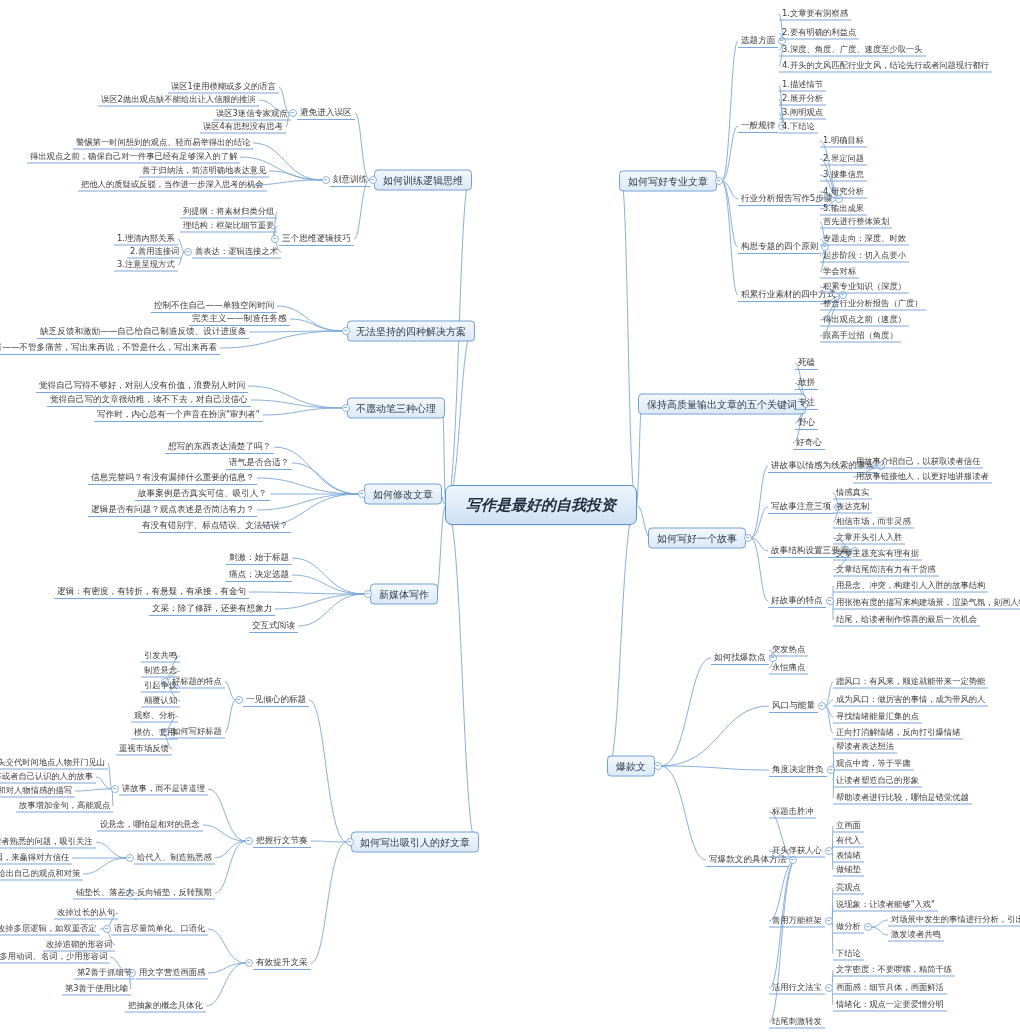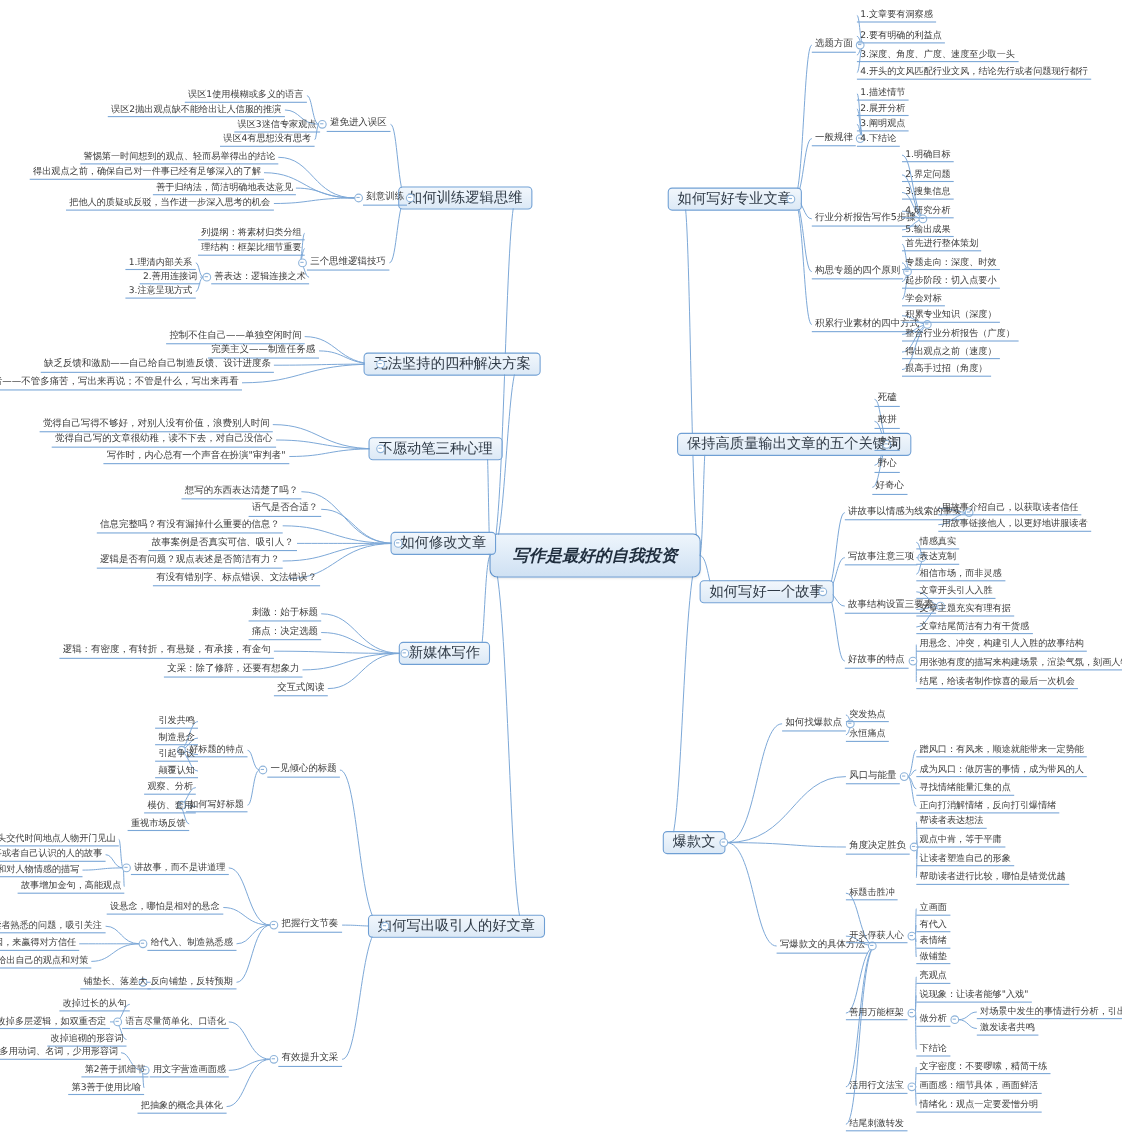--- a/index.html
+++ b/index.html
@@ -18,21 +18,21 @@
   }
   
   .sub{
     font-size:8.6px;color:#3a3a3a;line-height:12px;
     padding:0 3px 1px 3px;
     border-bottom:1px solid #7ba7d7;
     transform:translateY(-50%);
   }
   
   .box{
-    font-size:13px;color:#2f3a46;line-height:13px;
+    font-size:10px;color:#2f3a46;line-height:13px;
     padding:3px 8px;
     border:1px solid #6f9fd4;border-radius:4px;
     background:linear-gradient(180deg,#f2f7fc 0%,#dce9f6 100%);
     transform:translate(-50%,-50%);
   }
   .root{
     font-size:15px;font-weight:bold;color:#1f2d3d;line-height:20px;
     padding:9px 20px;
     border:1.6px solid #5b90cb;border-radius:7px;
     background:linear-gradient(180deg,#eef5fc 0%,#cfe1f3 100%);
@@ -216,21 +216,21 @@
       <div class="dot" style="left: 293px; top: 113px;"></div>
       <div class="node leaf" style="left: 168px; top: 87px;">误区1使用模糊或多义的语言</div>
       <div class="node leaf" style="left: 98px; top: 100px;">误区2抛出观点缺不能给出让人信服的推演</div>
       <div class="node leaf" style="left: 213px; top: 114px;">误区3迷信专家观点</div>
       <div class="node leaf" style="left: 200px; top: 127px;">误区4有思想没有思考</div>
       <div class="node sub" style="left: 330px; top: 180px;">刻意训练</div>
       <div class="dot" style="left: 326px; top: 180px;"></div>
       <div class="node leaf" style="left: 73px; top: 143px;">警惕第一时间想到的观点、轻而易举得出的结论</div>
       <div class="node leaf" style="left: 27px; top: 157px;">得出观点之前，确保自己对一件事已经有足够深入的了解</div>
       <div class="node leaf" style="left: 139px; top: 171px;">善于归纳法，简洁明确地表达意见</div>
-      <div class="node leaf" style="left: 60px; top: 185px;">把他人的质疑或反驳，当作进一步深入思考的机会</div>
+      <div class="node leaf" style="left: 78px; top: 185px;">把他人的质疑或反驳，当作进一步深入思考的机会</div>
       <div class="node sub" style="left: 279px; top: 239px;">三个思维逻辑技巧</div>
       <div class="dot" style="left: 275px; top: 239px;"></div>
       <div class="node leaf" style="left: 180px; top: 212px;">列提纲：将素材归类分组</div>
       <div class="node leaf" style="left: 180px; top: 226px;">理结构：框架比细节重要</div>
       <div class="node leaf" style="left: 192px; top: 252px;">善表达：逻辑连接之术</div>
       <div class="dot" style="left: 188px; top: 252px;"></div>
       <div class="node leaf" style="left: 114px; top: 239px;">1.理清内部关系</div>
       <div class="node leaf" style="left: 127px; top: 252px;">2.善用连接词</div>
       <div class="node leaf" style="left: 114px; top: 265px;">3.注意呈现方式</div>
       <div class="node box" style="left: 411px; top: 331px;">无法坚持的四种解决方案</div>

